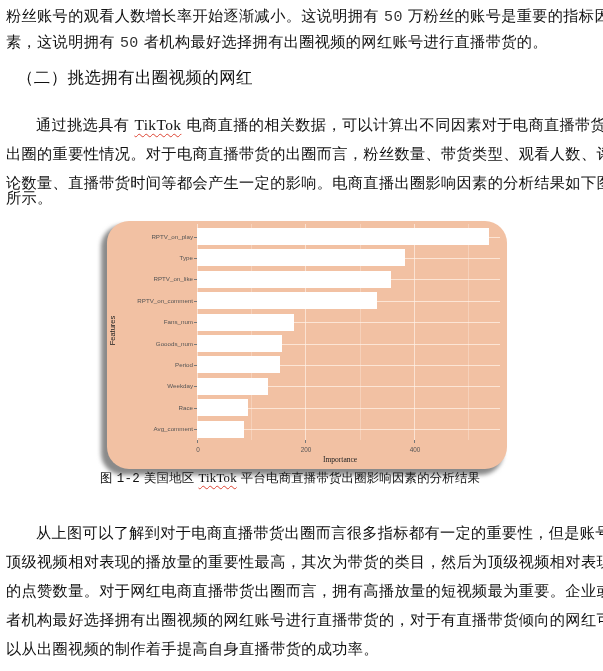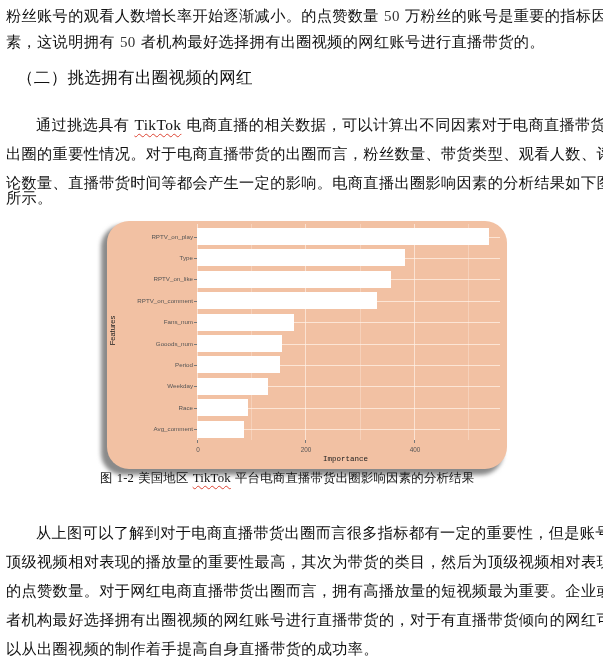--- a/index.html
+++ b/index.html
@@ -4,21 +4,21 @@
 <style>
   html, body { margin: 0; padding: 0; background: #ffffff; }
   body {
     width: 603px; height: 671px; overflow: hidden; position: relative;
     font-family: "DejaVu Sans", sans-serif; color: #111;
   }
   .line {
     position: absolute; left: 6px; white-space: nowrap;
     font-size: 15.2px; line-height: 20px; letter-spacing: 0.35px;
   }
-  .num { font-family: Liberation Serif, serif; font-size: 15px; color: #333; }
+  .num { font-family: Liberation Mono, monospace; font-size: 15px; color: #333; }
   .tt { font-family: "Liberation Serif", serif; font-size: 15.5px;
         text-decoration: underline wavy #d43; text-decoration-thickness: 1px;
         text-underline-offset: 3px; }
   .heading { font-size: 16.5px; }
 
   
   .card-shadow {
     position: absolute; left: 101px; top: 225px; width: 402px; height: 250px;
     border-radius: 22px; background: #8a8a8a; filter: blur(2px);
   }
@@ -31,35 +31,35 @@
   .gridv.minor { background: rgba(255,240,230,0.35); }
   .gridh { position: absolute; left: 0; right: 0; height: 1px; background: rgba(255,240,230,0.75); }
   .bar { position: absolute; left: 0; height: 17px; background: #ffffff; }
   .ylab {
     position: absolute; right: 410px; font-size: 6.2px; color: #555;
     font-family: "Liberation Sans", sans-serif; white-space: nowrap; text-align: right;
   }
   .ytick { position: absolute; left: 194px; width: 3px; height: 1px; background: #777; }
   .xlab { position: absolute; top: 446px; font-size: 6.4px; color: #555; font-family: "Liberation Sans", sans-serif; transform: translateX(-50%); }
   .xtick { position: absolute; top: 440px; width: 1px; height: 3px; background: #777; }
-  .xtitle { position: absolute; left: 323px; top: 455px; font-size: 7.5px; color: #222; font-family: Liberation Mono, monospace; }
+  .xtitle { position: absolute; left: 323px; top: 455px; font-size: 7.5px; color: #222; font-family: Liberation Serif, serif; }
   .ytitle {
     position: absolute; left: 98px; top: 326px; font-size: 7.5px; color: #222;
     font-family: "Liberation Sans", sans-serif; transform: rotate(-90deg); transform-origin: center;
   }
   .caption {
     position: absolute; left: 100px; top: 471px; white-space: nowrap;
     font-size: 12.4px; line-height: 13px; letter-spacing: 0.2px;
   }
 </style>
 </head>
 <body>
 
 <div class="line" style="top:6px">
-  <span>粉丝账号的观看人数增长率开始逐渐减小。的点赞数量 </span><span class="num">50</span><span> 万粉丝的账号是重要的指标因</span>
+  <span>粉丝账号的观看人数增长率开始逐渐减小。这说明拥有 </span><span class="num">50</span><span> 万粉丝的账号是重要的指标因</span>
 </div>
 <div class="line" style="top:32px">
   <span>素，这说明拥有 </span><span class="num">50</span><span> 者机构最好选择拥有出圈视频的网红账号进行直播带货的。</span>
 </div>
 
 <div class="line heading" style="top:68px; left:17px">（二）挑选拥有出圈视频的网红</div>
 
 <div class="line" style="top:115px; left:36px">
   <span>通过挑选具有 </span><span class="tt">TikTok</span><span> 电商直播的相关数据，可以计算出不同因素对于电商直播带货</span>
 </div>

